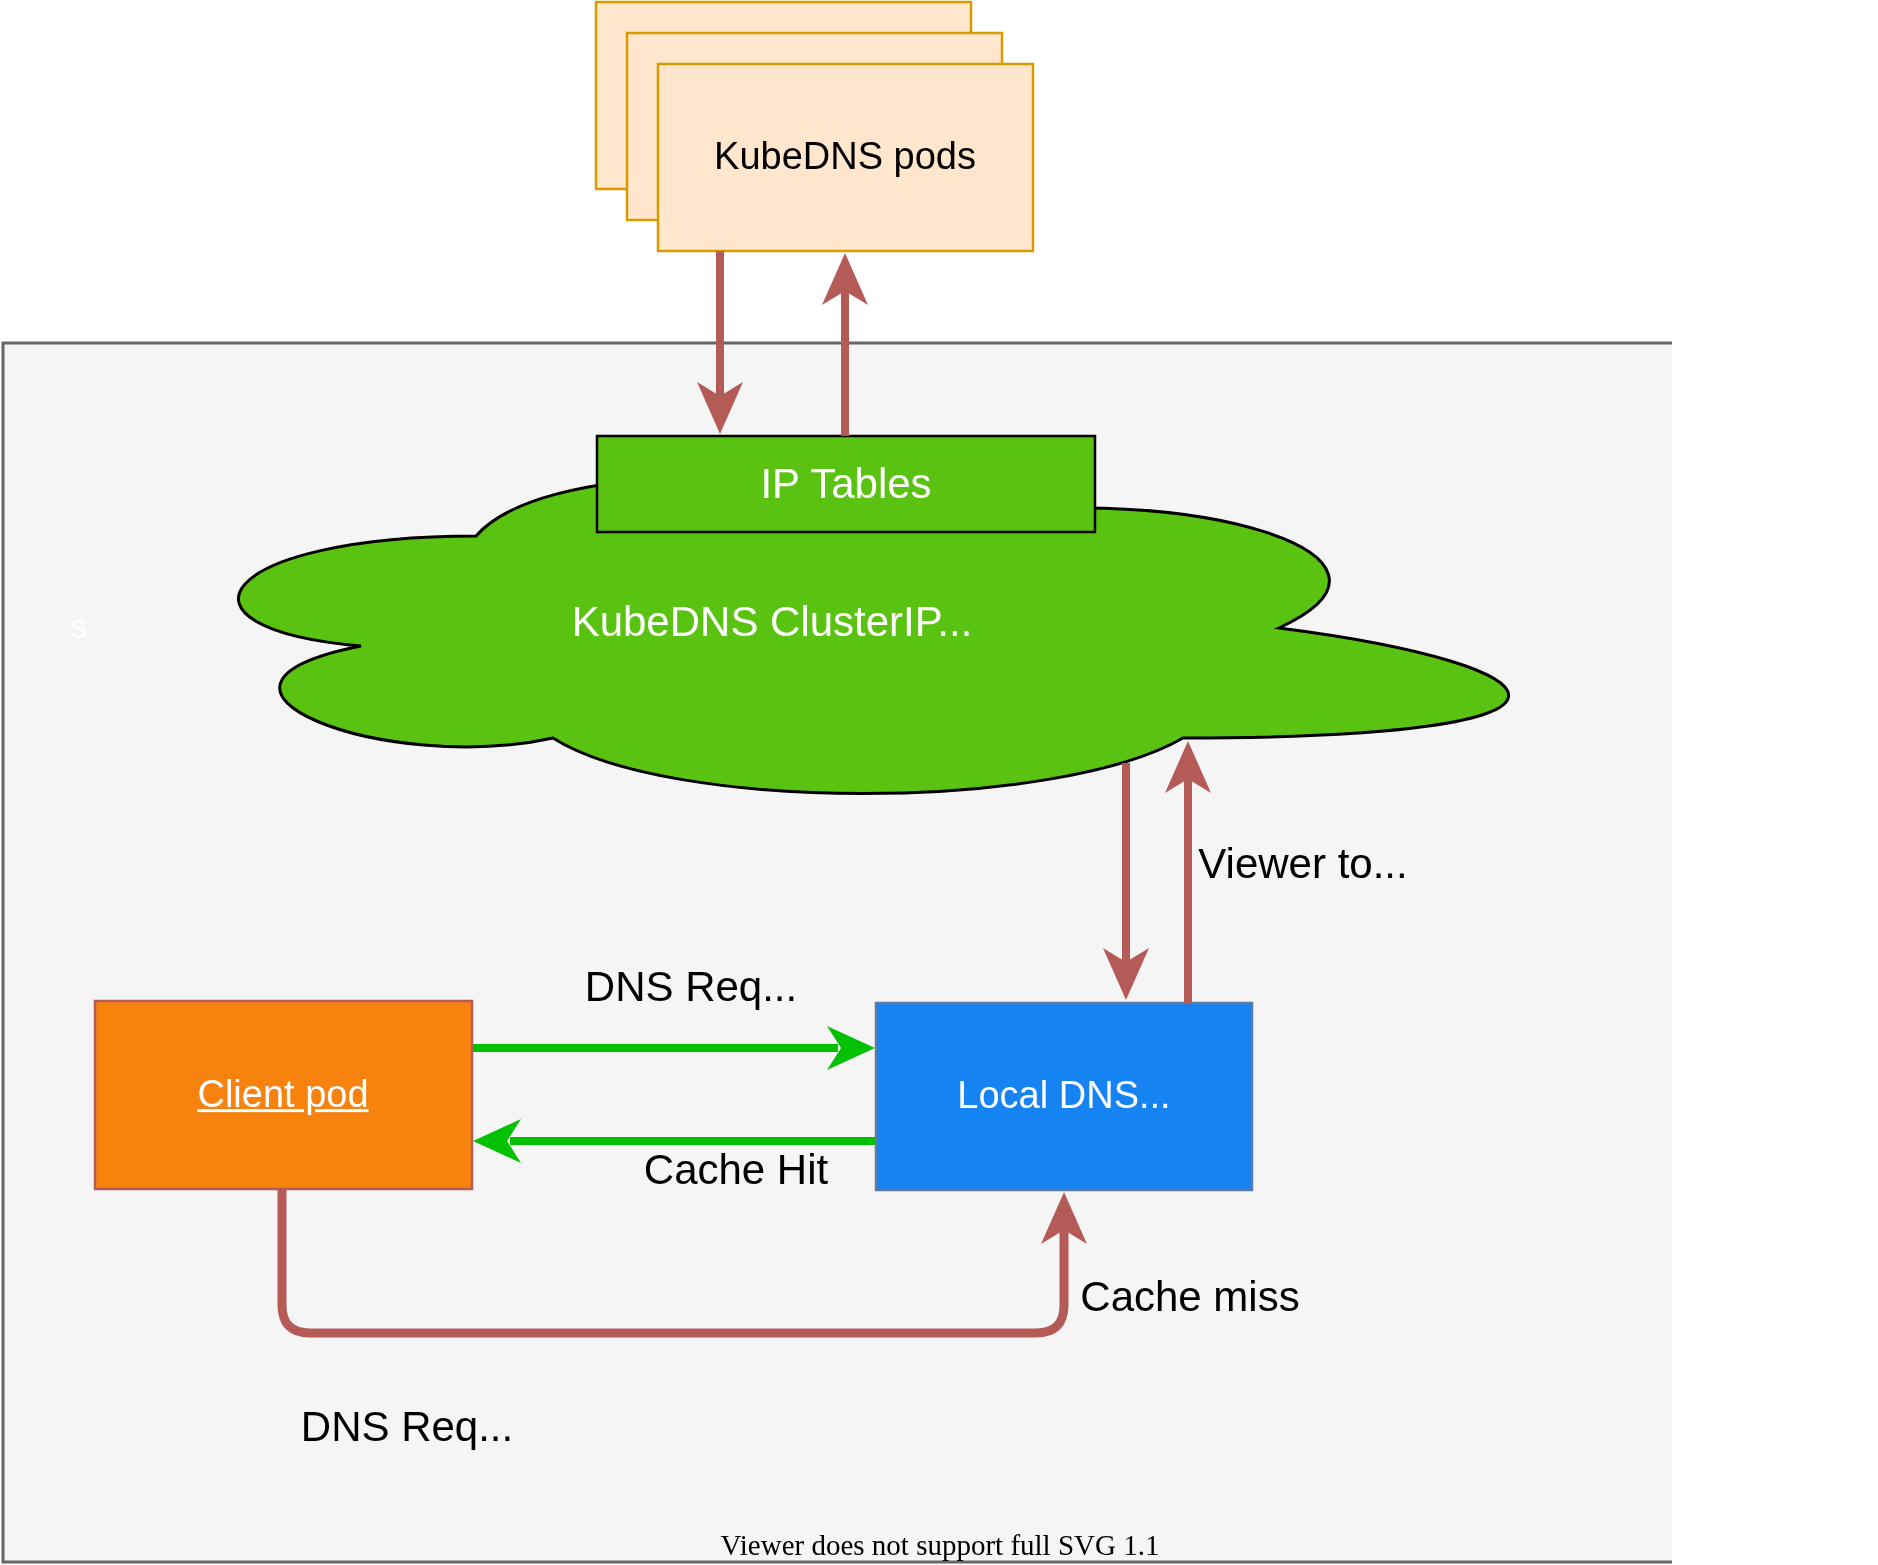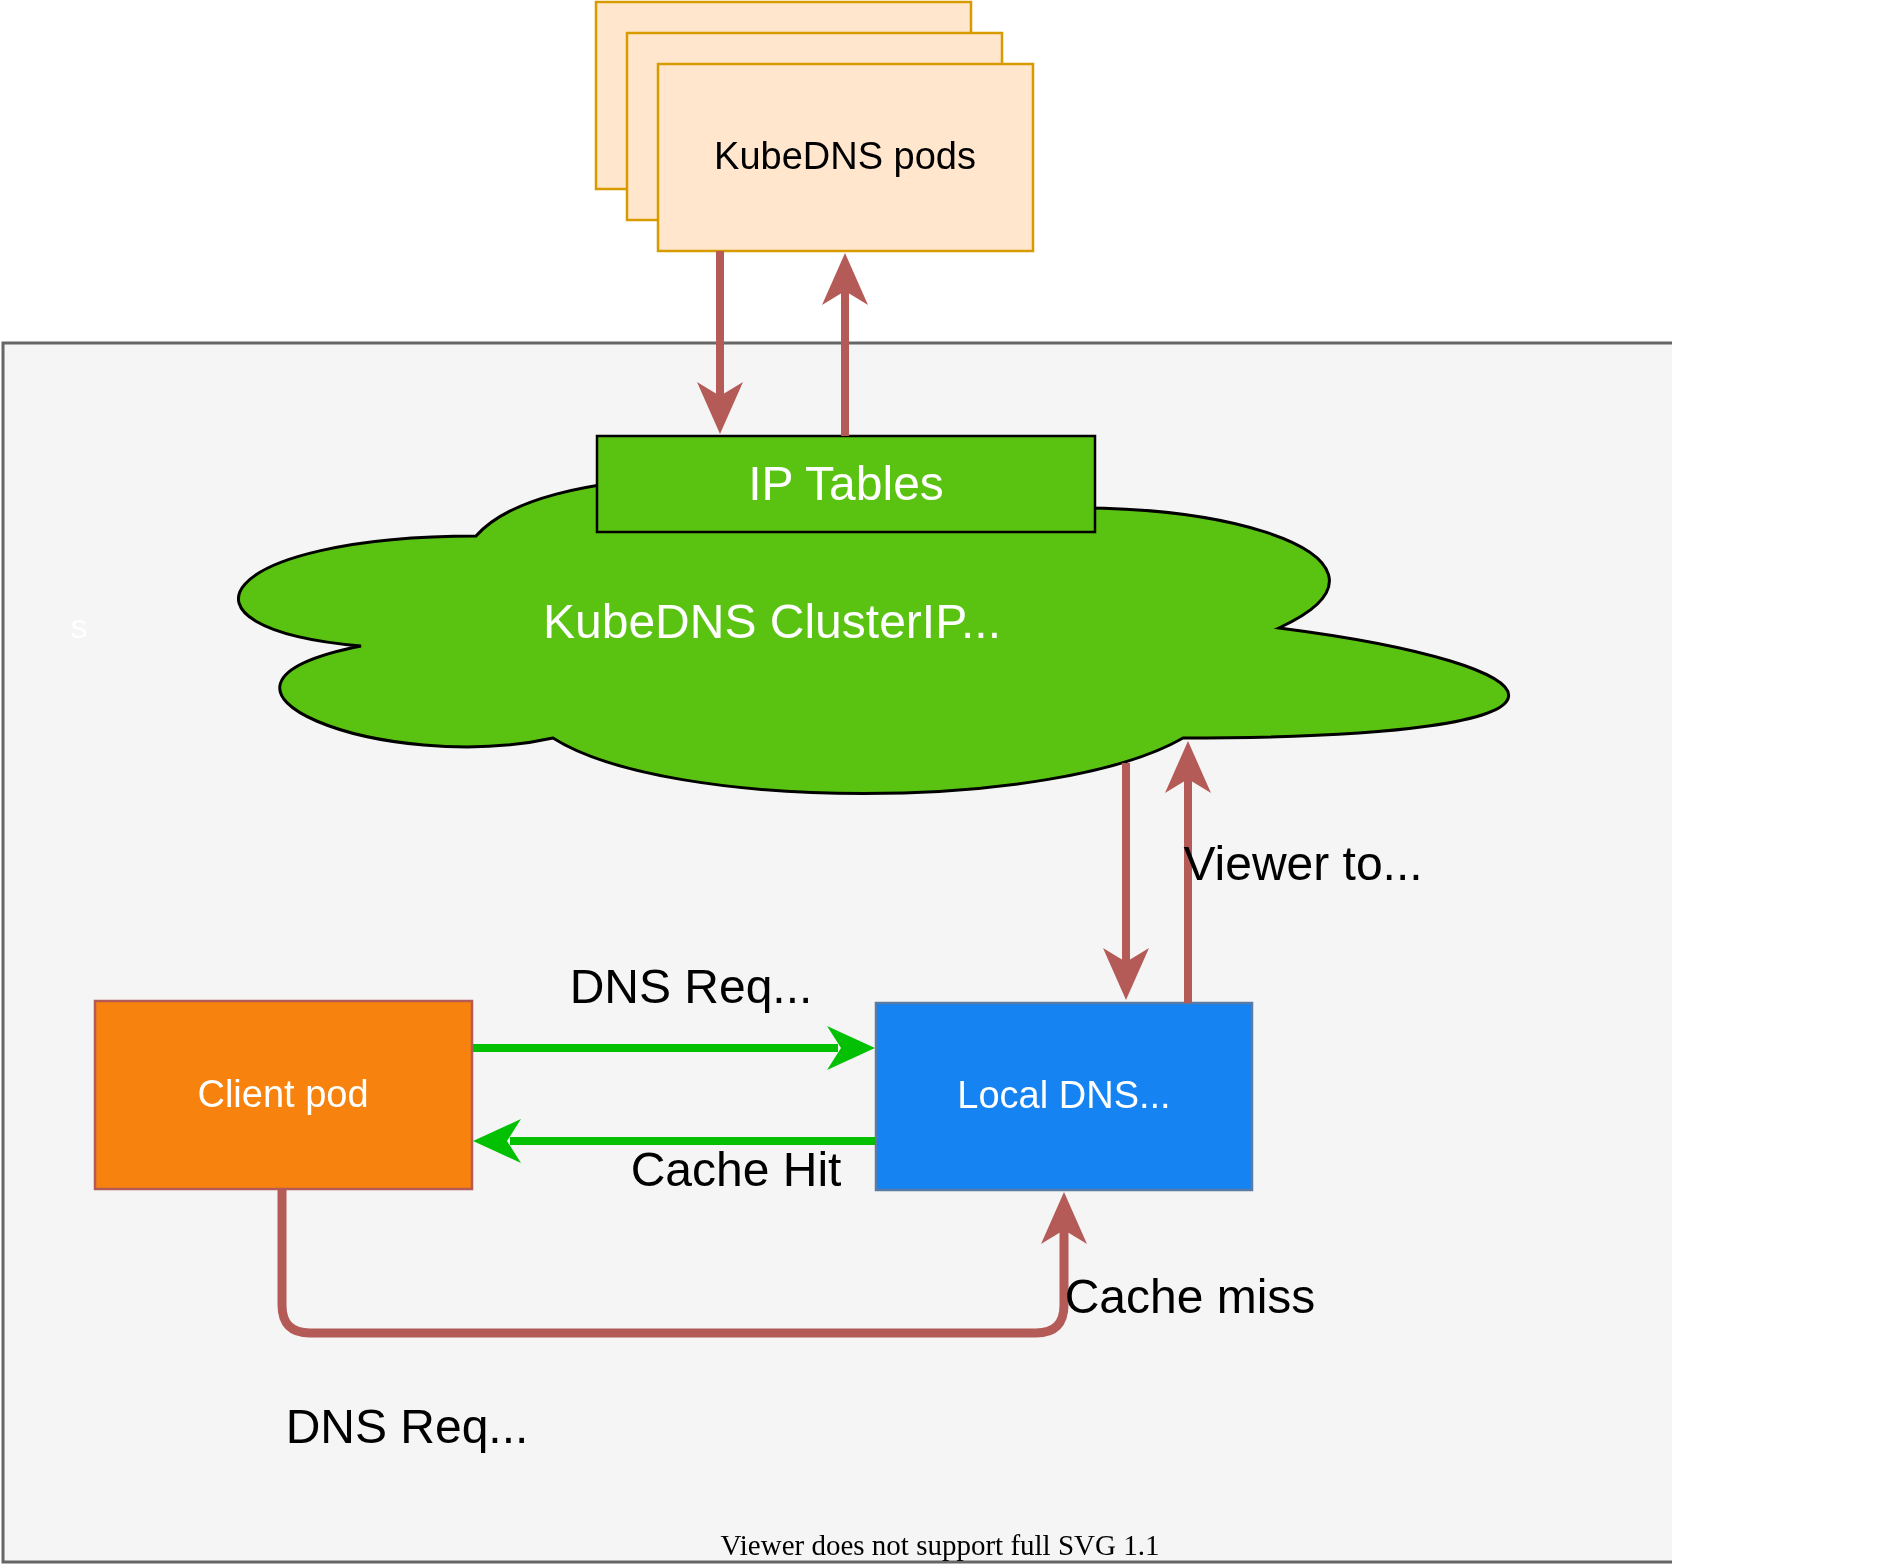--- a/index.html
+++ b/index.html
@@ -13,21 +13,21 @@
   #shapes{position:absolute;left:0;top:0;width:1878px;height:1565px;display:block;}
   .lbl{
     position:absolute;
     transform:translate(-50%,-50%);
     white-space:nowrap;
     text-align:center;
     line-height:1.15;
     pointer-events:none;
   }
   .fs38{font-size:38px;}
-  .fs42{font-size:48px;}
+  .fs42{font-size:42px;}
   .fs34{font-size:34px;}
   .footer-note{
     font-family:"Liberation Serif", serif;
     font-size:29px;
   }
 </style>
 </head>
 <body>
 
 <div id="canvas" style="background: rgb(255, 255, 255);">
@@ -95,21 +95,21 @@
   <div class="lbl fs42" style="left: 846px; top: 484px; color: rgb(255, 255, 255);">IP Tables</div>
 
   <div class="lbl fs42" style="left: 772px; top: 622px; color: rgb(255, 255, 255);">KubeDNS ClusterIP...</div>
 
   <div class="lbl fs34" style="left: 79px; top: 627px; color: rgb(255, 255, 255);">s</div>
 
   <div class="lbl fs42" style="left: 1303px; top: 864px; color: rgb(0, 0, 0);">Viewer to...</div>
 
   <div class="lbl fs42" style="left: 691px; top: 987px; color: rgb(0, 0, 0);">DNS Req...</div>
 
-  <div class="lbl fs38" style="left: 283px; top: 1095px; color: rgb(255, 255, 255);">Client pod</div>
+  <div class="lbl fs38" style="left: 283px; top: 1095px; color: rgb(255, 255, 255); text-decoration: underline;">Client pod</div>
 
   <div class="lbl fs38" style="left: 1064px; top: 1096px; color: rgb(255, 255, 255);">Local DNS...</div>
 
 
   <div class="lbl fs42" style="left: 692px; top: 1170px; color: rgb(0, 0, 0); margin-left: 44px;">Cache Hit</div>
 
   <div class="lbl fs42" style="left: 1190px; top: 1297px; color: rgb(0, 0, 0);">Cache miss</div>
 
   <div class="lbl fs42" style="left: 407px; top: 1427px; color: rgb(0, 0, 0);">DNS Req...</div>
 

